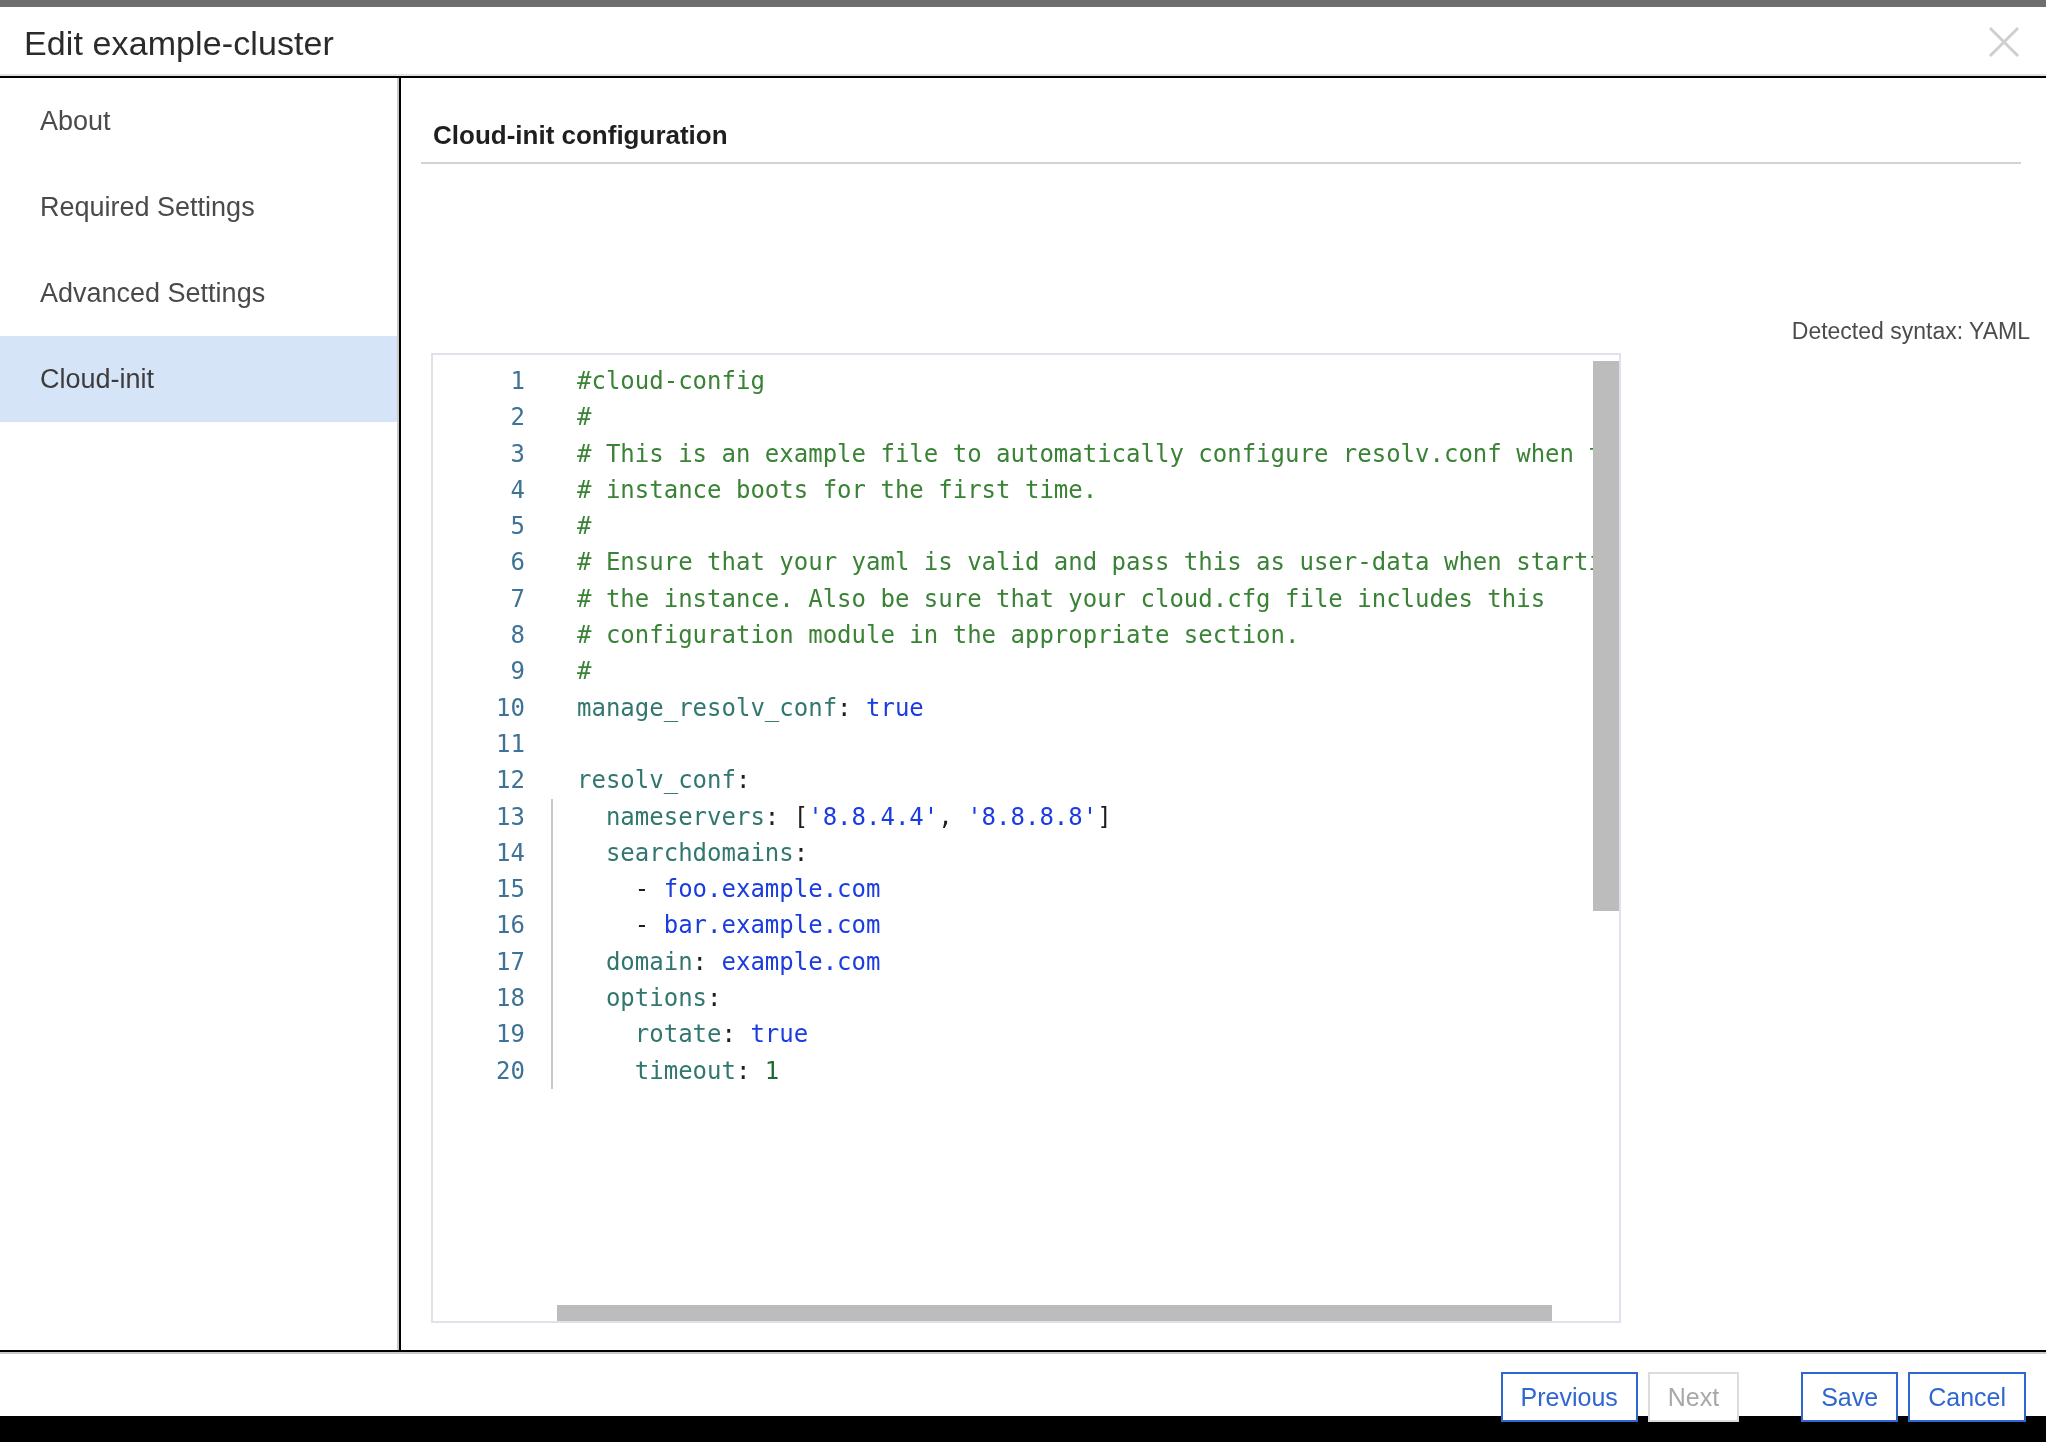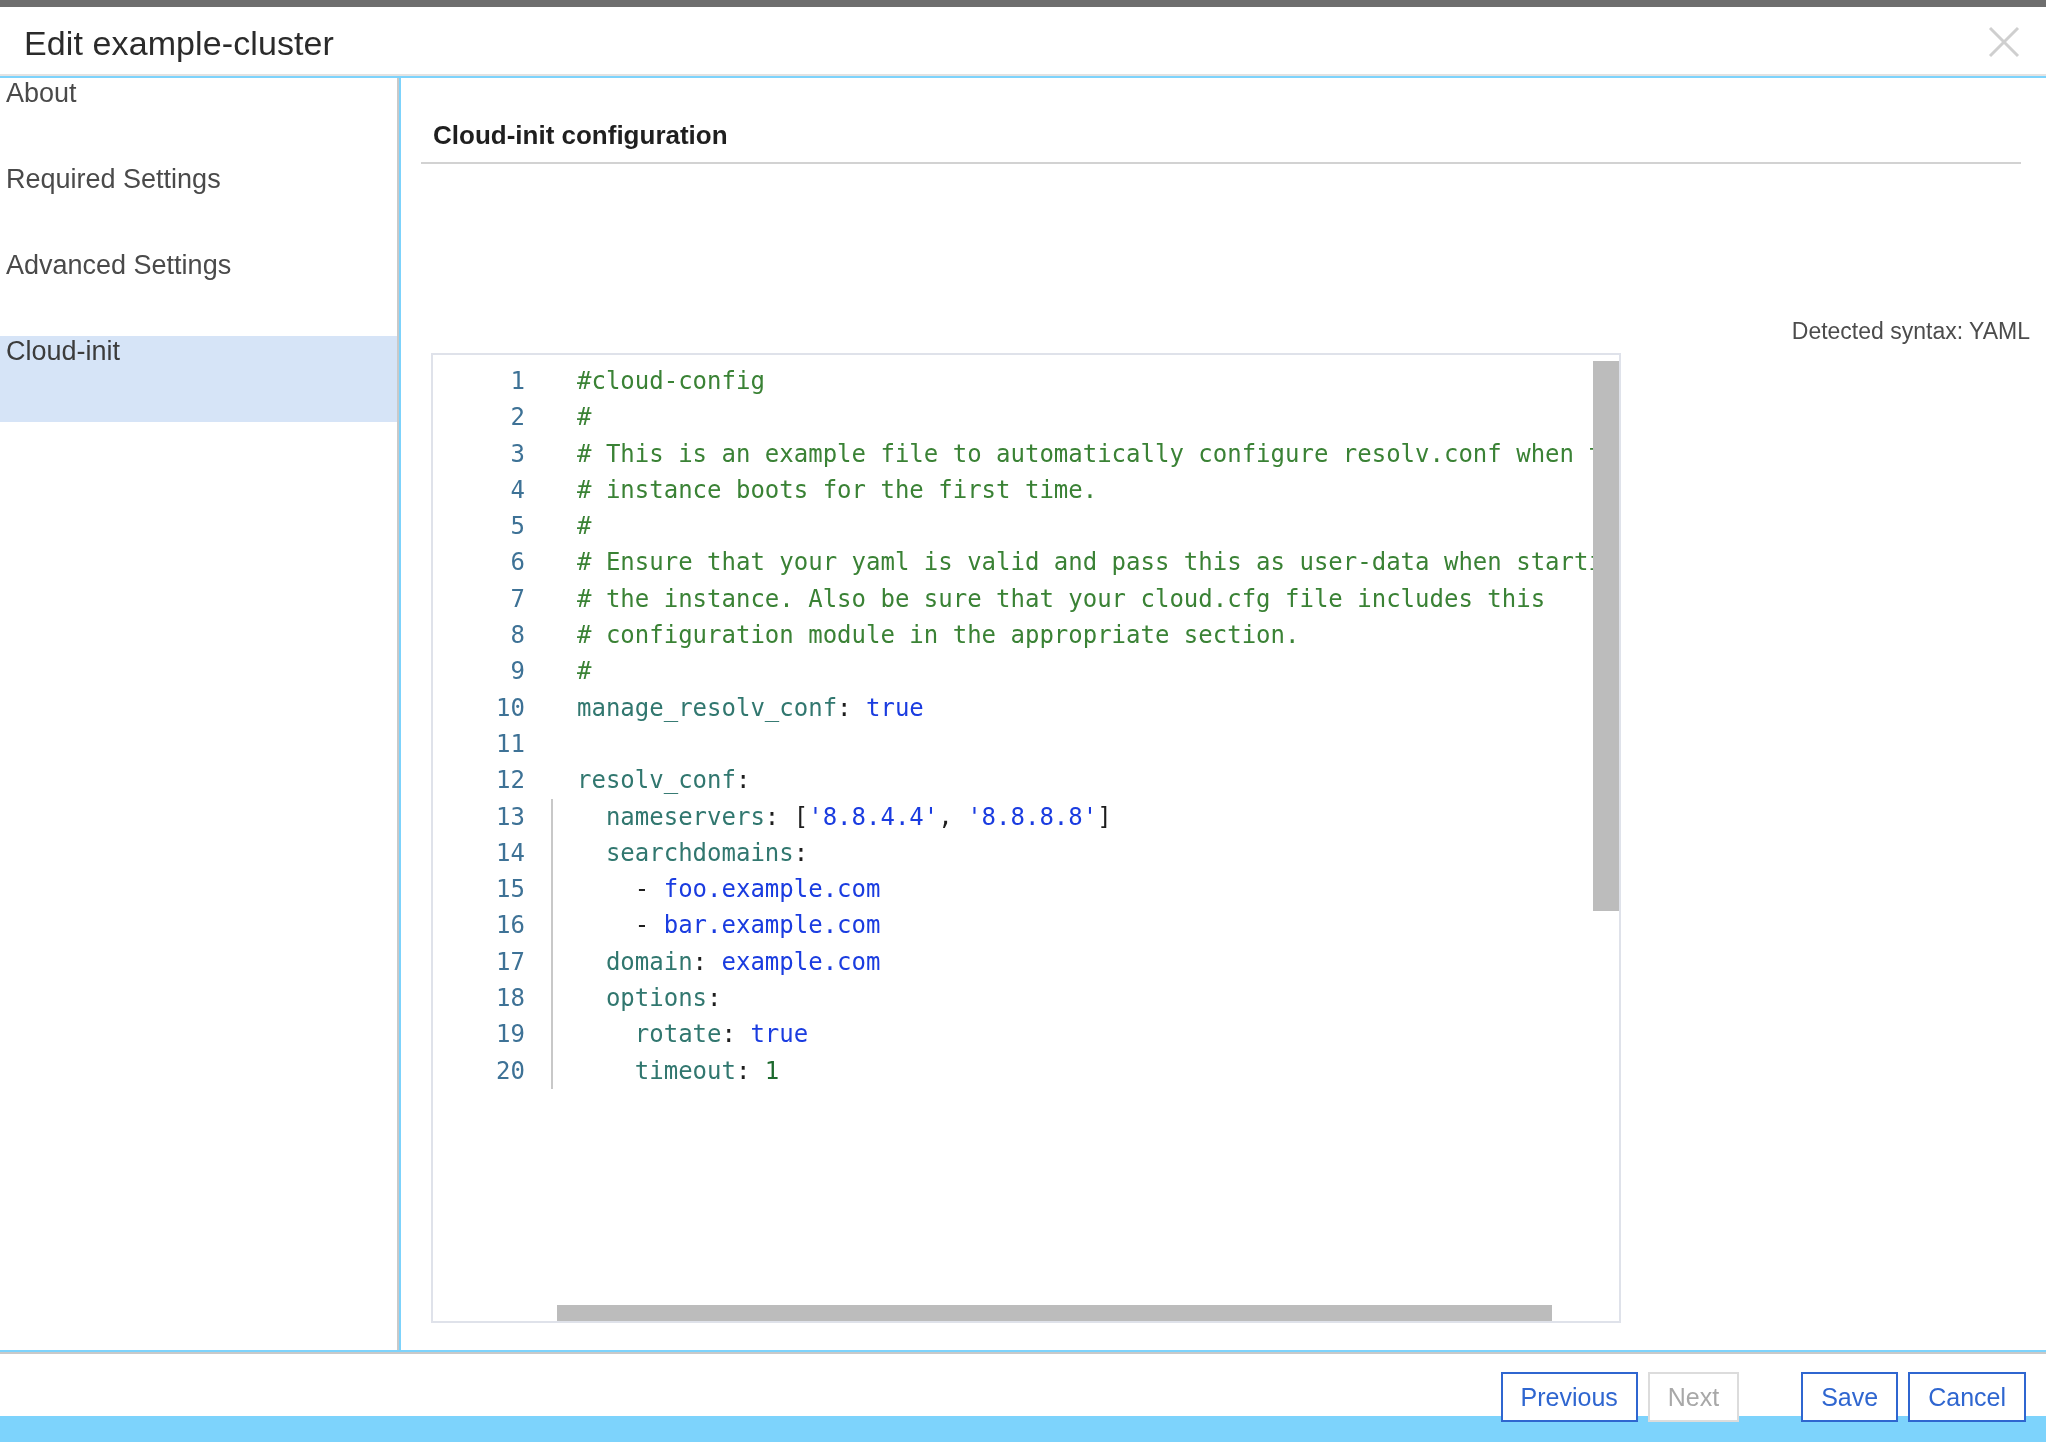--- a/index.html
+++ b/index.html
@@ -5,21 +5,21 @@
   * { box-sizing: border-box; margin: 0; padding: 0; }
   html, body {
     width: 2046px; height: 1442px;
     background: #ffffff;
     font-family: "Liberation Sans", sans-serif;
     overflow: hidden;
   }
   #app {
     position: relative;
     width: 2046px; height: 1442px;
-    background: #7dd3fc;
+    background: #000000;
   }
 
   
   .top-strip {
     position: absolute; top: 0; left: 0;
     width: 2046px; height: 7px;
     background: #6e6e6e;
   }
 
   
@@ -54,22 +54,22 @@
     position: absolute;
     left: 0; top: 78px;
     width: 399px; height: 1272px;
     background: #ffffff;
     border-right: 2px solid #c9c9c9;
   }
   .nav-item {
     position: relative;
     height: 86px;
     display: flex;
-    align-items: flex-start;
-    padding-left: 6px;
+    align-items: center;
+    padding-left: 40px;
     font-size: 27px;
     color: #4a4a4a;
     cursor: pointer;
     white-space: nowrap;
   }
   .nav-item.selected {
     background: #d6e4f7;
     color: #3c3c3c;
   }
 

